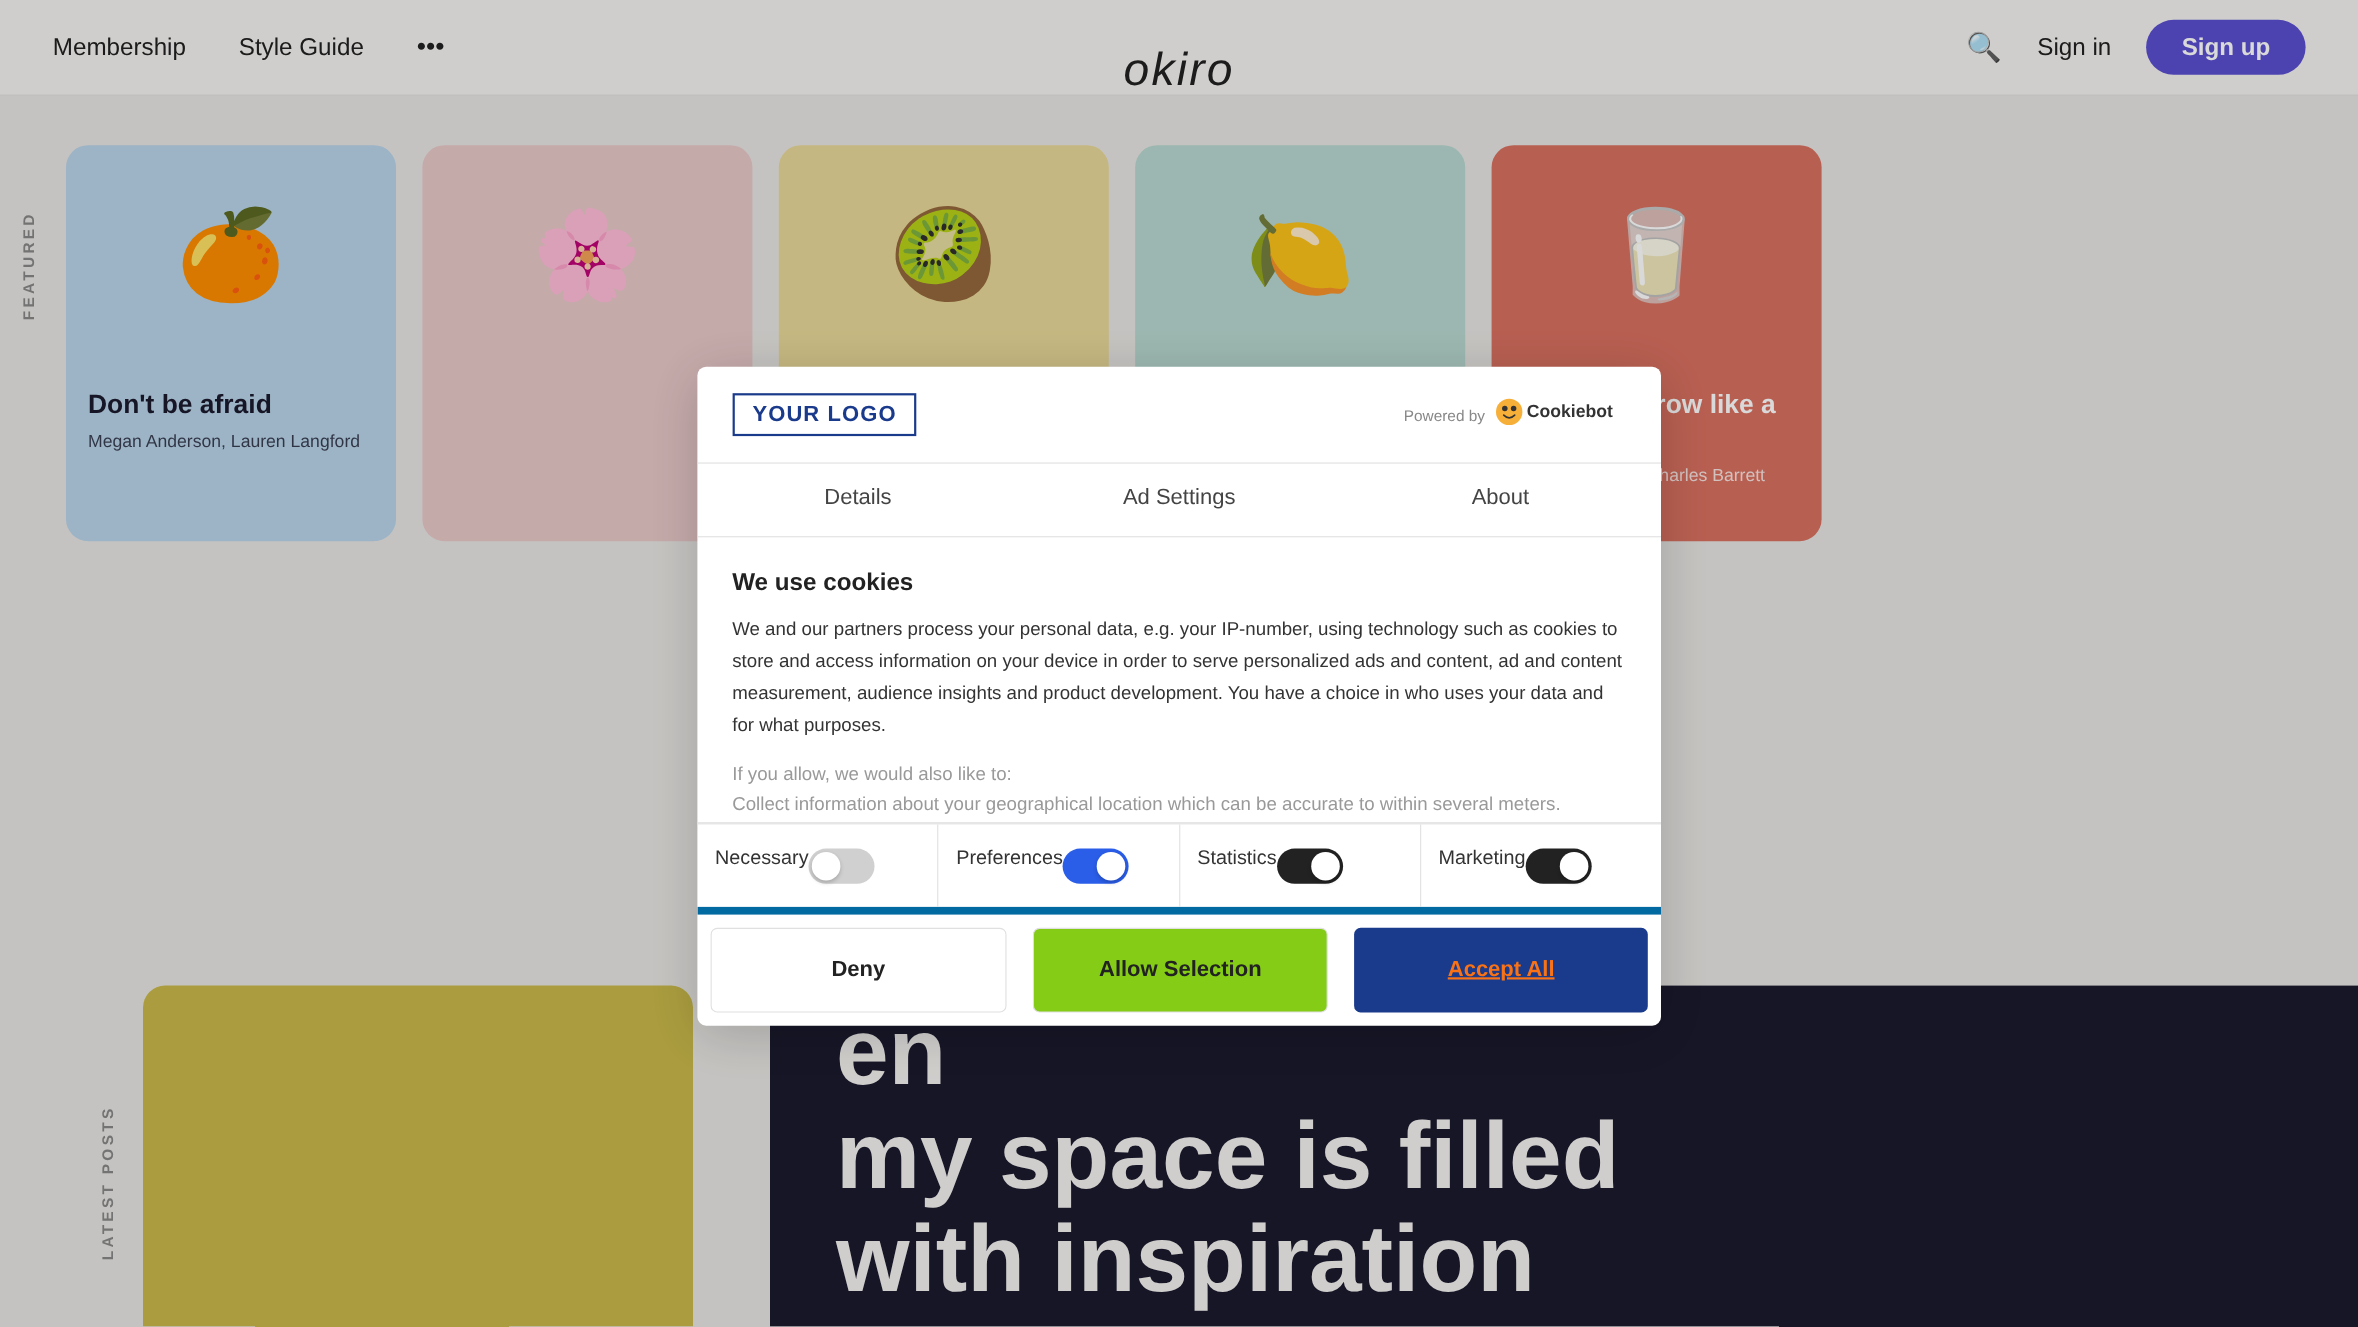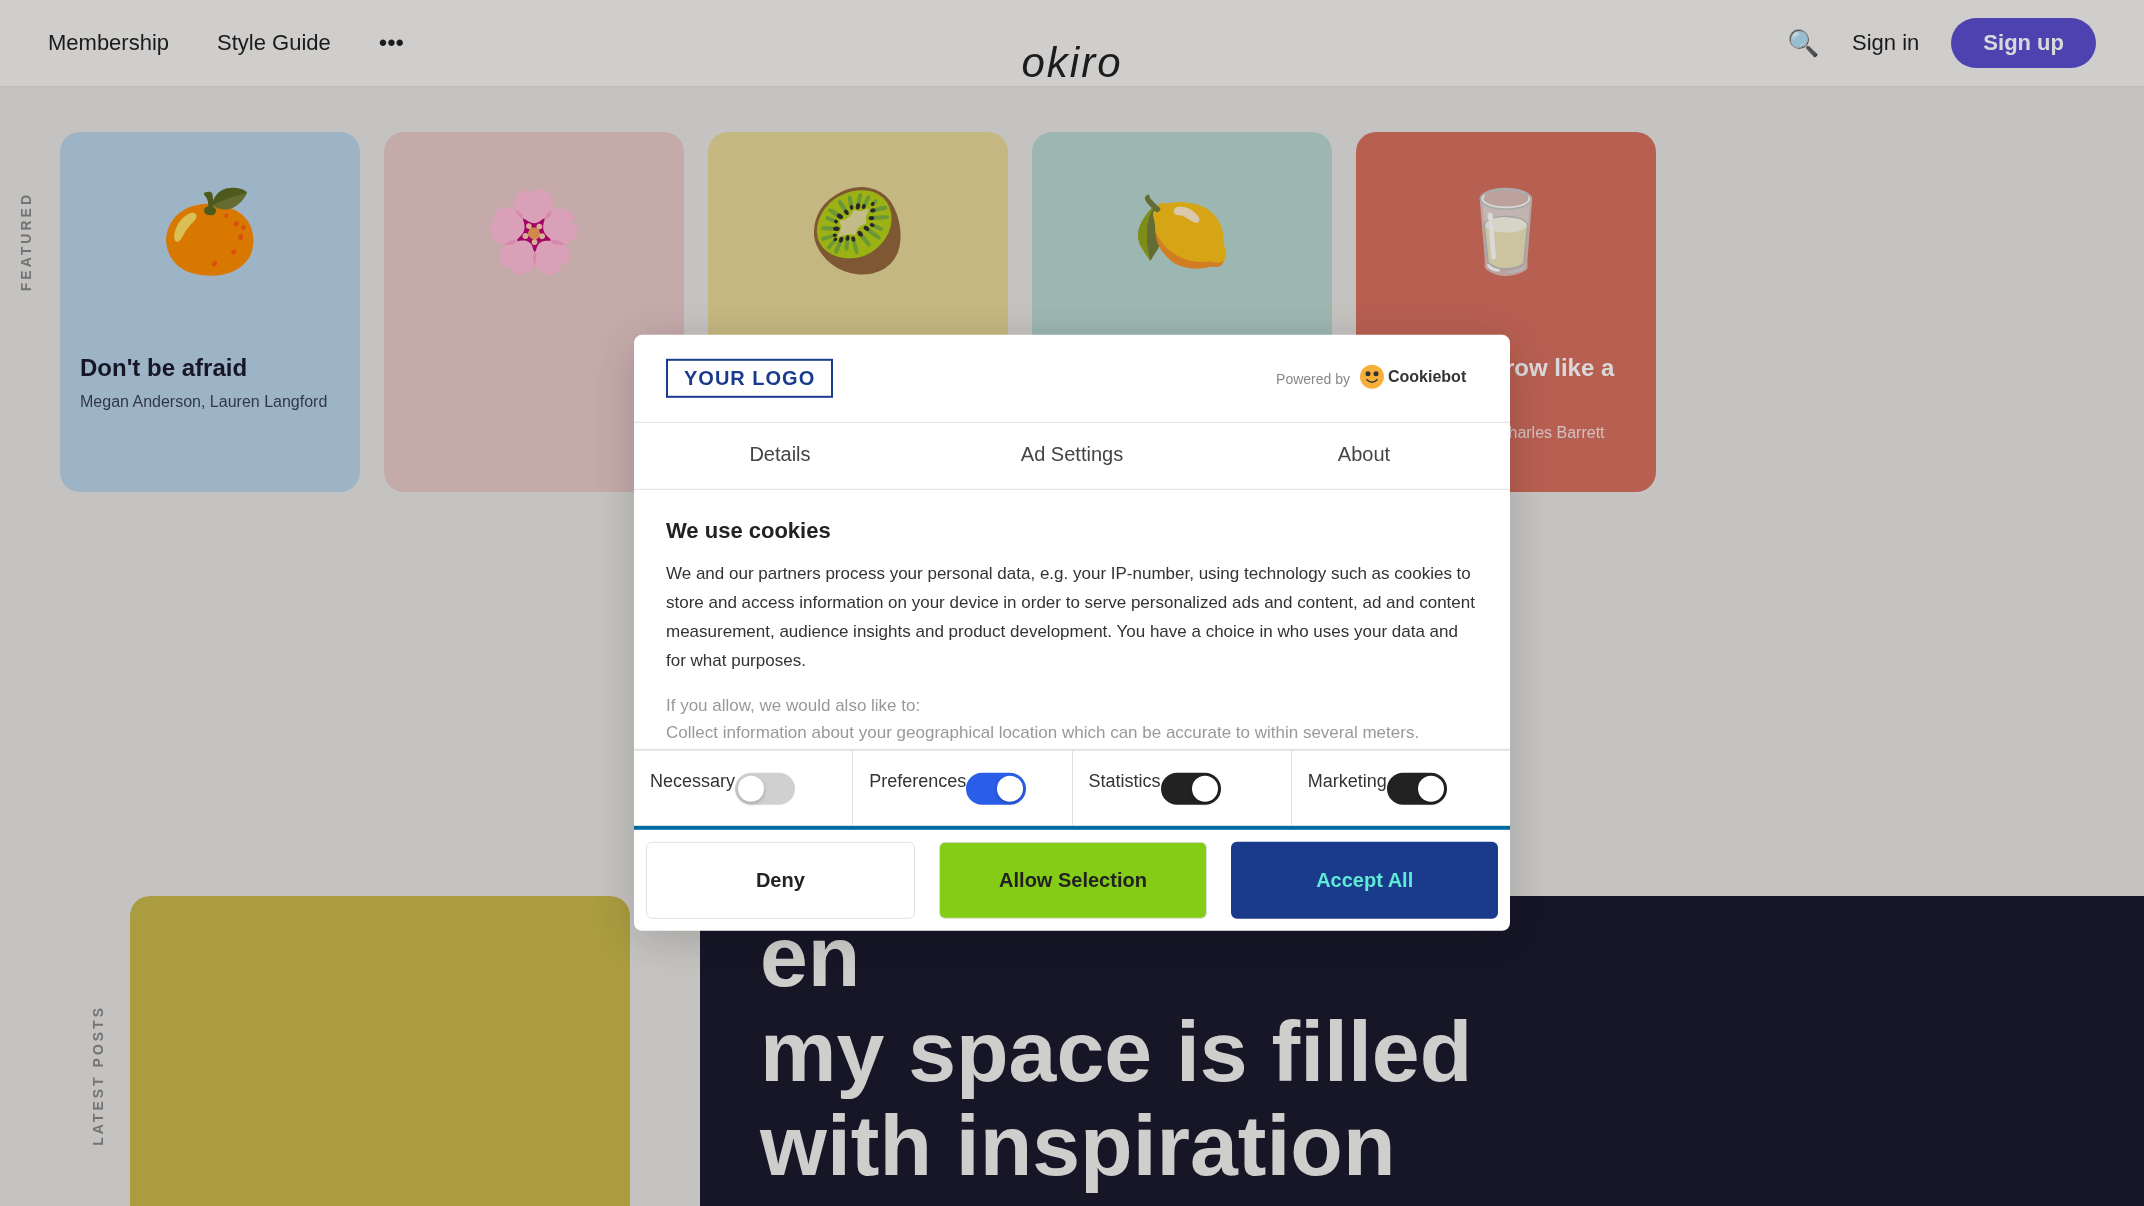--- a/index.html
+++ b/index.html
@@ -380,21 +380,21 @@
       box-shadow: 0 2px 4px rgba(0,0,0,0.2);
     }
 
     .toggle-thumb.left { left: 3px; }
     .toggle-thumb.right { left: 31px; }
 
     
     .modal-footer {
       display: flex;
       gap: 0;
-      border-top: 4px solid #0369a1;
+      border-top: 7px solid #0369a1;
     }
 
     .modal-btn {
       flex: 1;
       padding: 26px 20px;
       font-size: 20px;
       font-weight: 600;
       cursor: pointer;
       border: none;
       transition: background 0.15s;
@@ -412,24 +412,25 @@
     .btn-allow {
       background: #84cc16;
       color: #222;
       border: 1px solid #e0e0e0;
       margin: 12px;
       border-radius: 6px;
     }
 
     .btn-accept {
       background: #1a3a8c;
-      color: #5eead4;
+      color: #f97316;
       border: none;
       margin: 12px;
       border-radius: 6px;
+      text-decoration: underline;
     }
   </style>
 </head>
 <body>
 
 <nav class="navbar">
   <div class="navbar-left">
     <a>Membership</a>
     <a>Style Guide</a>
     <span class="navbar-dots">•••</span>

